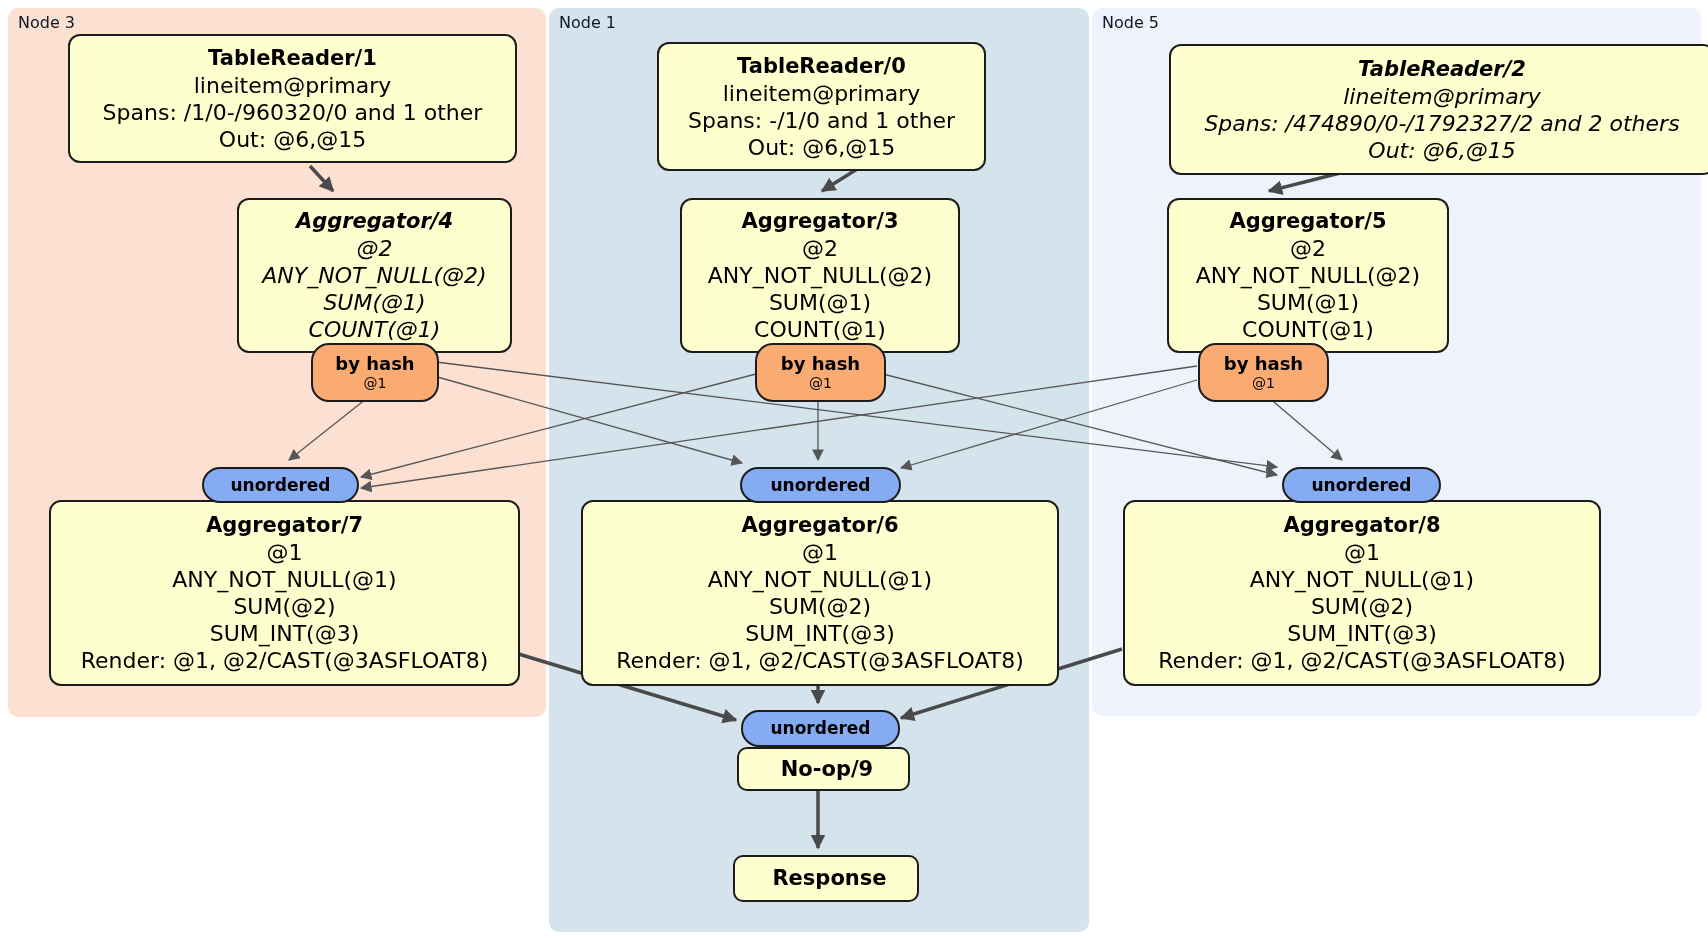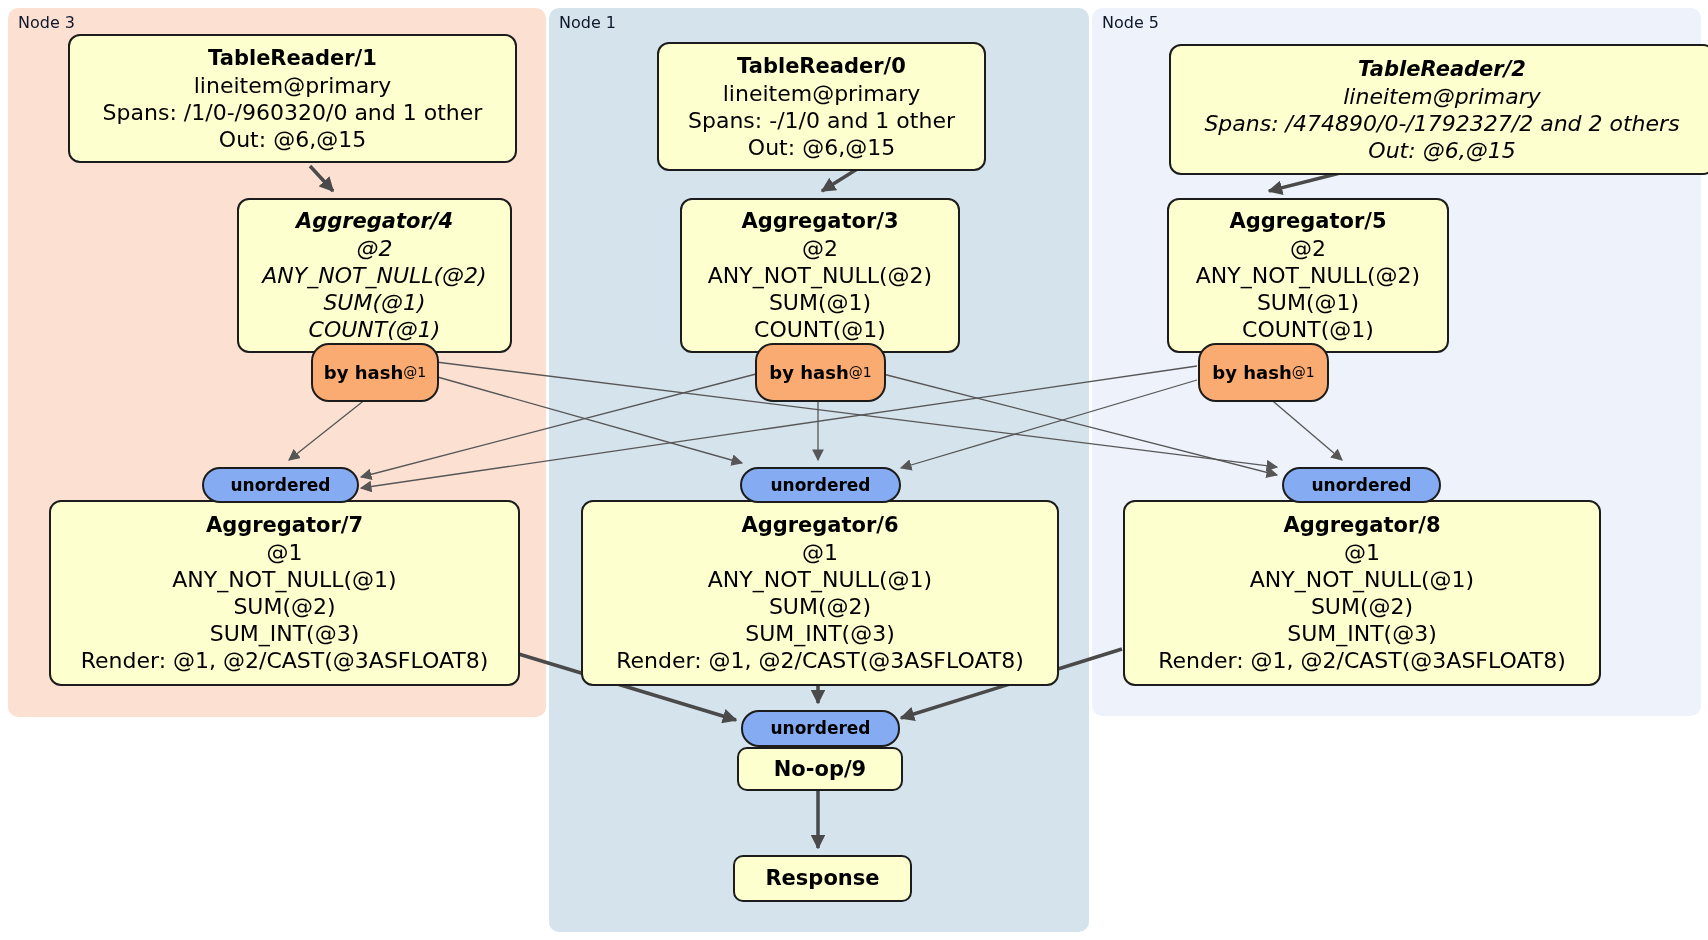--- a/index.html
+++ b/index.html
@@ -13,29 +13,29 @@
   .pbox{
     position:absolute;z-index:2;background:var(--node-fill);
     border:2px solid var(--node-border);border-radius:12px;
     display:flex;flex-direction:column;justify-content:center;align-items:center;
     text-align:center;
   }
   .pbox .line{font-size:22px;line-height:27px;white-space:nowrap;}
   .pbox .title{font-size:21px;font-weight:bold;}
   .pill{
     position:absolute;z-index:3;border:2px solid var(--node-border);border-radius:18px;
-    display:flex;flex-direction:row;justify-content:center;align-items:center;
+    display:flex;flex-direction:column;justify-content:center;align-items:center;
     text-align:center;
   }
   .router{background:var(--router-fill);}
   .router .rlabel{font-size:18px;font-weight:bold;line-height:22px;}
   .router .rdetail{font-size:14px;line-height:17px;}
   .stream{background:var(--stream-fill);}
   .stream .slabel{font-size:17px;font-weight:bold;line-height:17px;}
-  .final-box{border-radius:10px;}
+  .final-box{border-radius:10px;padding-left:7px;}
 </style>
 </head>
 <body>
 
 <div id="canvas">
 
   <div class="region" style="left:8px;top:8px;width:538px;height:709px;background:var(--region-node3);">
     <div class="region-label">Node 3</div>
   </div>
   <div class="region" style="left:549px;top:8px;width:540px;height:924px;background:var(--region-node1);">

